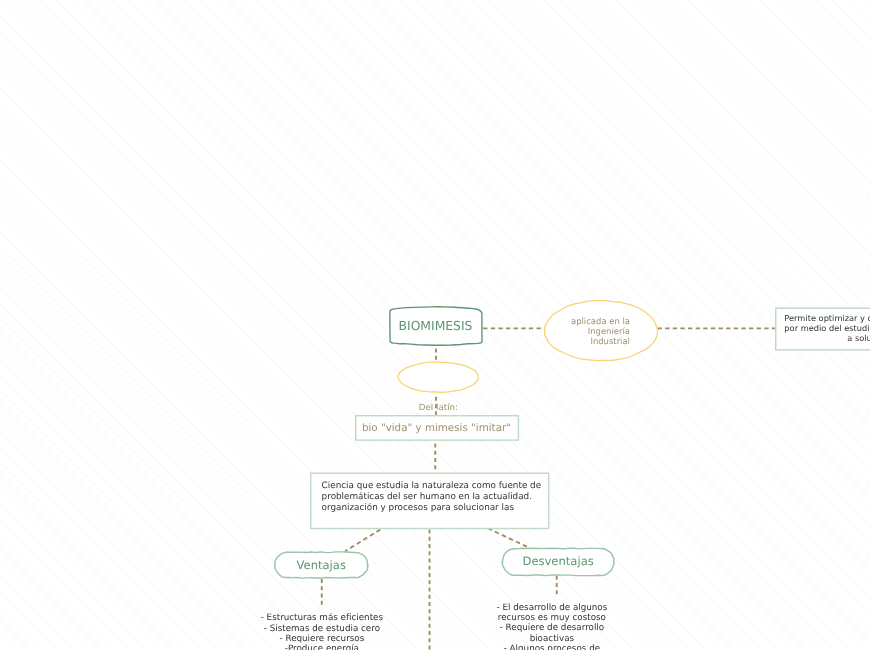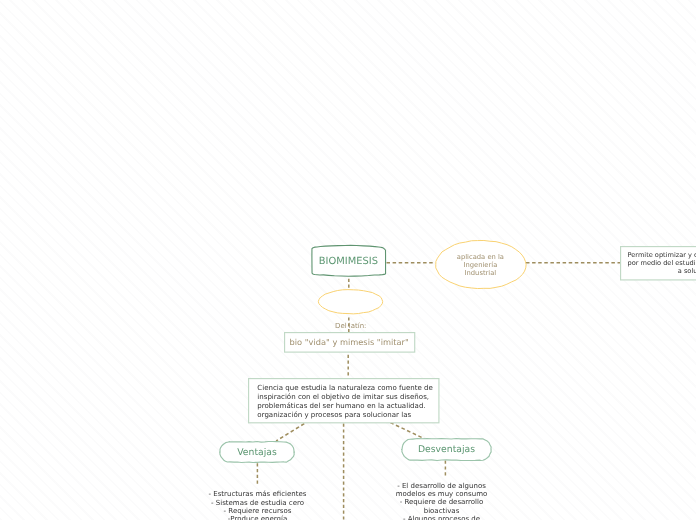--- a/index.html
+++ b/index.html
@@ -46,21 +46,21 @@
     </g>
   </svg>
 
   <div class="node" style="left:310.9px;top:245.1px;width:75px;height:30.6px;">
     <svg class="sk" viewBox="0 0 75 30" preserveAspectRatio="none">
       <path transform="translate(0.45,0.55)" d="M0.5,3.1 L1.2,2.4 L2.3,1.9 L3.6,1.5 L5.6,1.35 L9,0.9 L14,0.55 L20,0.3 L27,0.1 L34,-0.05 L39,-0.15 L45,-0.05 L52,0.25 L58,0.6 L63.5,1.0 L67.0,1.35 L69.2,1.6 L70.8,2.0 L72.2,2.7 L73.3,3.6 L74.05,4.6 L74.1,10 L74.1,17 L74.1,23.5 L74.1,27.5 L73.6,28.0 L72.6,28.3 L71.0,28.55 L68.0,28.8 L63,28.9 L57,29.4 L50,29.8 L43,30.0 L37,30.05 L30,29.9 L23,29.6 L17,29.2 L12,28.8 L8.4,28.85 L5.6,28.6 L3.4,28.4 L2.0,28.1 L1.1,27.6 L0.6,27.0 L0.55,23 L0.5,17 L0.45,10 Z" fill="#ffffff" stroke="#5f9470" stroke-width="1.1" stroke-linejoin="round" stroke-linecap="round"></path>
     </svg>
     <span class="lbl" style="color:#5b9671;font-size:9.9px;letter-spacing:0px;top:1px;">BIOMIMESIS</span>
   </div>
 
-  <div class="node" style="left:434.6px;top:239.8px;width:91.6px;height:49.2px;">
+  <div class="node" style="left:434.6px;top:239.8px;width:91.6px;height:49.2px;text-align:right;">
     <svg class="sk" viewBox="0 0 91.6 49.2" preserveAspectRatio="none">
       <path transform="translate(0.55,0.55)" d="M90.58,24.05 L90.23,27.35 L89.01,30.59 L87.02,33.75 L84.05,36.63 L80.56,39.40 L75.93,41.40 L71.33,43.68 L66.20,45.66 L60.44,46.80 L54.51,47.85 L48.32,47.79 L42.16,48.02 L36.08,47.44 L30.09,46.74 L24.41,45.45 L19.34,43.44 L14.49,41.49 L10.26,39.14 L6.36,36.69 L3.59,33.70 L1.89,30.48 L0.23,27.35 L0.23,24.05 L0.35,20.76 L1.91,17.63 L4.04,14.60 L6.38,11.43 L10.30,8.99 L14.49,6.61 L18.97,4.15 L24.32,2.48 L30.14,1.52 L35.98,0.21 L42.16,0.03 L48.35,-0.06 L54.42,0.69 L60.50,1.12 L66.12,2.59 L71.52,4.15 L76.31,6.29 L80.25,8.95 L83.84,11.60 L86.55,14.55 L88.60,17.62 L89.80,20.81 Z" fill="#ffffff" stroke="#f9d271" stroke-width="1.0" stroke-linejoin="round"></path>
     </svg>
     <div class="lbl" style="color:#a0906f;font-size:6.75px;line-height:7.8px;position:relative;top:1.8px;">
       <div>aplicada en la</div>
       <div>Ingeniería</div>
       <div>Industrial</div>
     </div>
   </div>
 
@@ -90,21 +90,20 @@
     <span class="lbl" style="color:#a0906f;font-size:8.25px;position:relative;top:-0.5px;">bio "vida" y mimesis "imitar"</span>
   </div>
 
   <div class="node" style="left:248.3px;top:377.5px;width:191.5px;height:45.4px;">
     <svg class="sk" viewBox="0 0 191.5 45.2" preserveAspectRatio="none">
       <rect x="0.58" y="0.58" width="190.34" height="44.04" fill="#ffffff" stroke="#c1d9c6" stroke-width="1.15"></rect>
     </svg>
     <div class="lbl" style="color:#333333;font-size:7.05px;line-height:8.95px;text-align:left;
                 position:absolute;left:9px;top:6.6px;">
       <div>Ciencia que estudia la naturaleza como fuente de</div>
-      <div>inspiración con el objetivo de imitar sus diseños,</div>
       <div>problemáticas del ser humano en la actualidad.</div>
       <div>organización y procesos para solucionar las</div>
     </div>
   </div>
 
   <div class="node" style="left:219px;top:441px;width:76px;height:22px;">
     <svg class="sk" viewBox="0 0 76 22" preserveAspectRatio="none">
       <path transform="translate(0.8,0.8)" d="M10.17,0.04 L14.33,-0.02 L17.92,0.06 L21.57,0.01 L25.71,0.19 L29.22,-0.13 L33.08,0.20 L37.33,-0.30 L41.37,0.30 L45.01,0.08 L48.55,-0.32 L52.65,-0.29 L56.28,-0.17 L60.04,-0.02 L64.16,0.22 L66.48,0.35 L68.63,1.12 L70.53,2.08 L72.50,4.16 L73.61,5.91 L74.02,7.75 L74.26,9.92 L74.57,10.14 L74.63,10.13 L74.70,10.43 L74.08,10.01 L74.41,12.45 L73.70,14.56 L71.90,16.64 L70.74,18.03 L68.36,19.28 L66.77,20.31 L63.95,20.24 L63.94,20.11 L60.54,20.19 L56.52,20.37 L52.43,20.55 L48.53,20.49 L44.67,20.35 L40.87,20.25 L37.51,20.60 L33.22,20.65 L29.30,20.33 L25.86,20.49 L21.51,20.72 L17.73,20.24 L14.23,20.29 L10.07,20.12 L7.66,20.20 L5.61,19.46 L3.76,18.14 L2.52,16.55 L1.06,14.86 L0.05,12.24 L0.27,10.41 L-0.16,10.00 L0.16,10.49 L-0.20,10.49 L0.25,10.27 L0.20,7.67 L0.71,6.08 L2.06,3.97 L3.68,2.44 L5.84,0.88 L7.72,0.40 L9.92,-0.18 Z" fill="#ffffff" stroke="#9cc4ab" stroke-width="1.15" stroke-linejoin="round"></path>
     </svg>
     <span class="lbl" style="color:#5b9671;font-size:9.25px;">Ventajas</span>
@@ -119,19 +118,19 @@
 
   <div class="plaintext" style="left:192.5px;top:490.2px;width:130px;line-height:8.35px;">
     <div>- Estructuras más eficientes</div>
     <div>- Sistemas de estudia cero</div>
     <div>- Requiere recursos</div>
     <div>-Produce energía</div>
   </div>
 
   <div class="plaintext" style="left:381.5px;top:481.6px;width:120px;line-height:8.35px;">
     <div>- El desarrollo de algunos</div>
-    <div>modelos es muy consumo</div>
+    <div>recursos es muy costoso</div>
     <div>- Requiere de desarrollo</div>
     <div>bioactivas</div>
     <div>- Algunos procesos de</div>
   </div>
 
 </div>
 
 </body></html>

